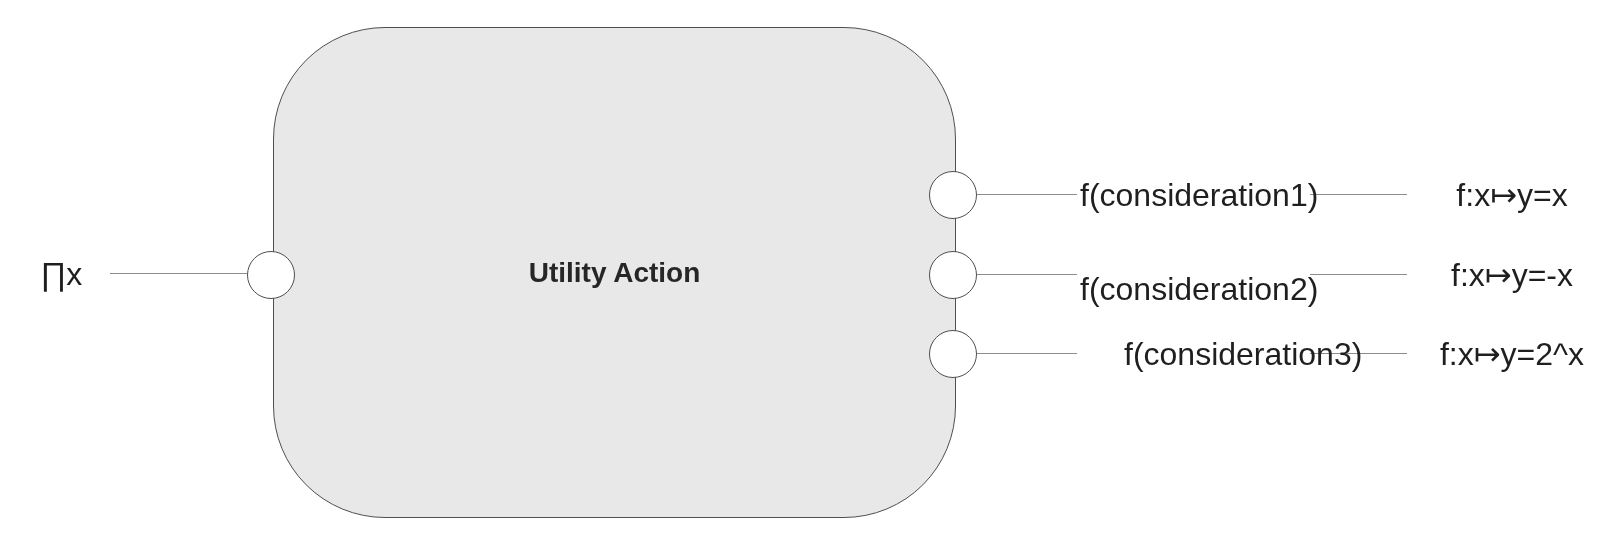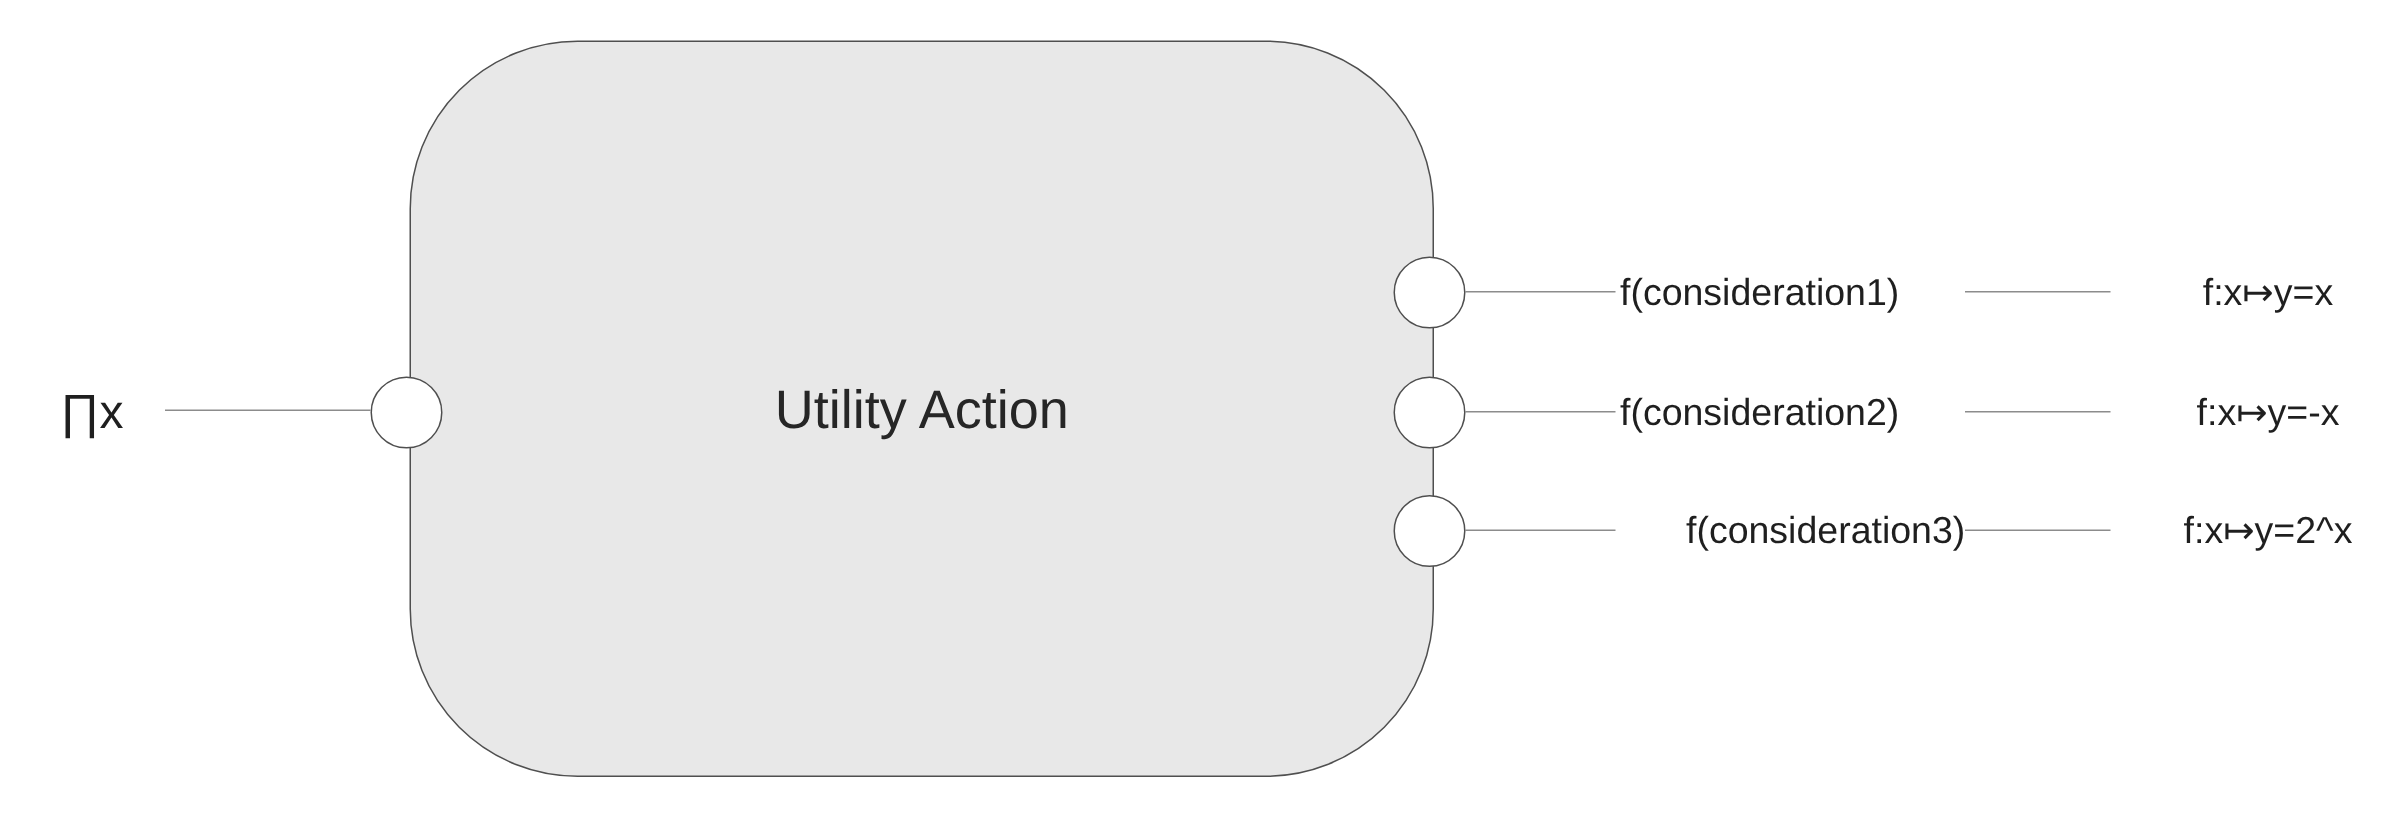--- a/index.html
+++ b/index.html
@@ -21,22 +21,22 @@
     width: 683px; height: 491px;
     background: #e8e8e8;
     border: 1.5px solid #4f4f4f;
     border-radius: 112px;
     box-sizing: border-box;
     display: flex;
     align-items: center;
     justify-content: center;
   }
   .node-title {
-    font-weight: normal;
-    font-size: 36px;
+    font-weight: bold;
+    font-size: 28px;
     color: #262626;
   }
 
   
   .port {
     position: absolute;
     width: 48px; height: 48px;
     background: #ffffff;
     border: 1.5px solid #4f4f4f;
     border-radius: 50%;
@@ -62,27 +62,27 @@
   .wire-b-1   { left: 1310px; top: 194px; width: 97px; }
   .wire-b-2   { left: 1310px; top: 274px; width: 97px; }
   .wire-b-3   { left: 1310px; top: 353px; width: 97px; }
 
   
   .txt {
     position: absolute;
     height: 48px;
     line-height: 48px;
     white-space: nowrap;
-    font-size: 25px;
+    font-size: 32px;
     color: #1f1f1f;
     z-index: 2;
   }
   .input-label { left: 40px; top: 250px; font-size: 32px; }
   .out-label-1 { left: 1080px; top: 171px; }
-  .out-label-2 { left: 1080px; top: 251px; }
+  .out-label-2 { left: 1080px; top: 265px; }
   .out-label-3 { left: 1080px; top: 330px; margin-left: 44px; }
   .formula {
     width: 184px;
     text-align: center;
     left: 1420px;
   }
   .formula-1 { top: 171px; }
   .formula-2 { top: 251px; }
   .formula-3 { top: 330px; }
 </style>

